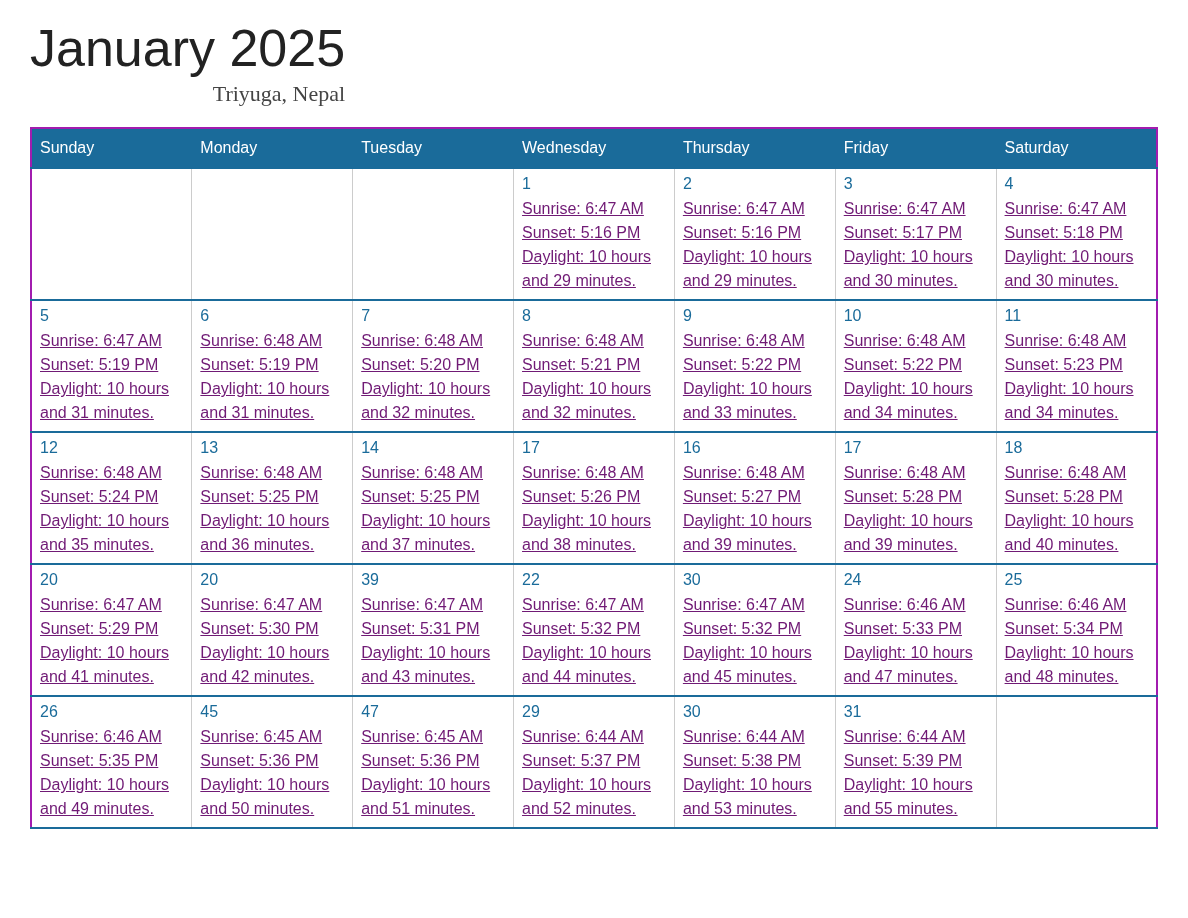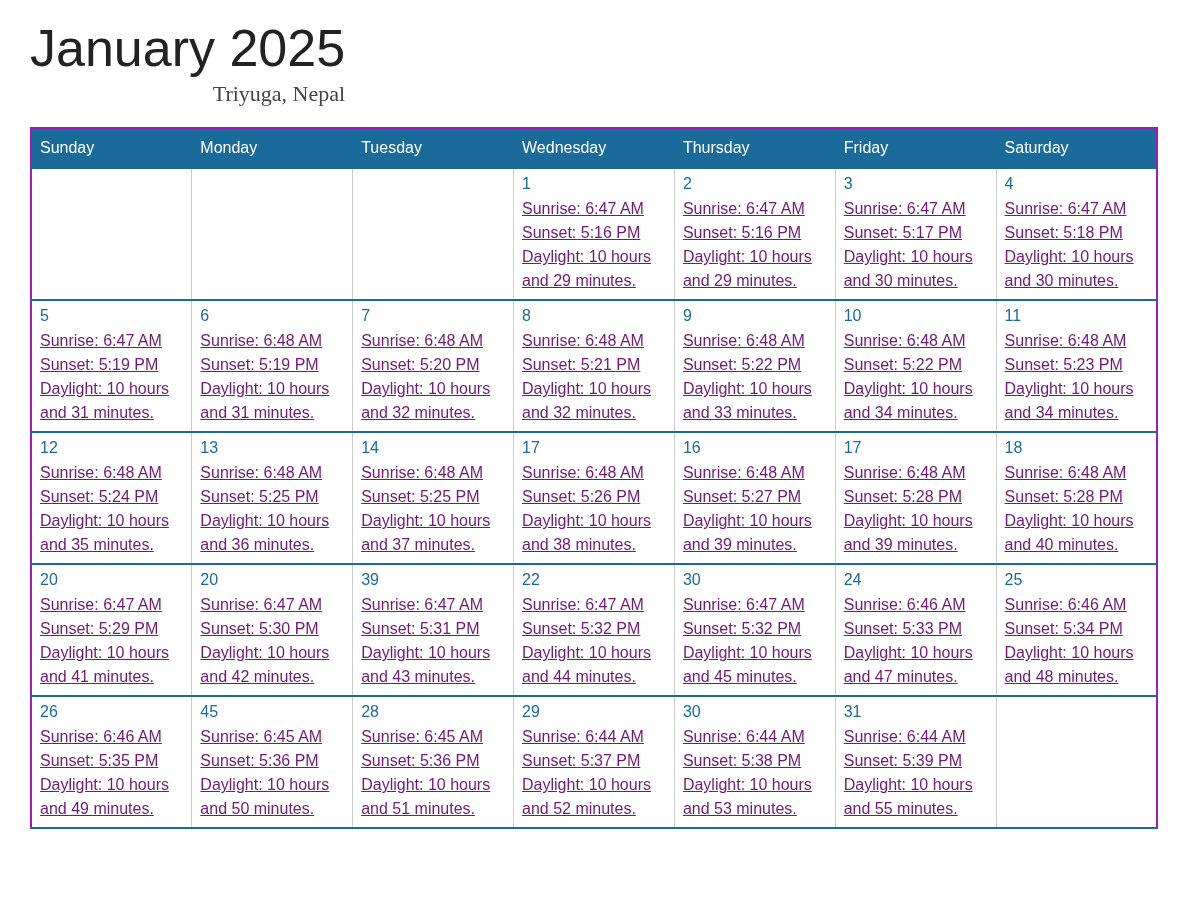--- a/index.html
+++ b/index.html
@@ -321,21 +321,21 @@
 and 49 minutes.</div>
         </td>
         <td>
           <span class="day-number">45</span>
           <div class="day-info" style="white-space: pre-line;">Sunrise: 6:45 AM
 Sunset: 5:36 PM
 Daylight: 10 hours
 and 50 minutes.</div>
         </td>
         <td>
-          <span class="day-number">28</span>
+          <span class="day-number">47</span>
           <div class="day-info" style="white-space: pre-line;">Sunrise: 6:45 AM
 Sunset: 5:36 PM
 Daylight: 10 hours
 and 51 minutes.</div>
         </td>
         <td>
           <span class="day-number">29</span>
           <div class="day-info" style="white-space: pre-line;">Sunrise: 6:44 AM
 Sunset: 5:37 PM
 Daylight: 10 hours

